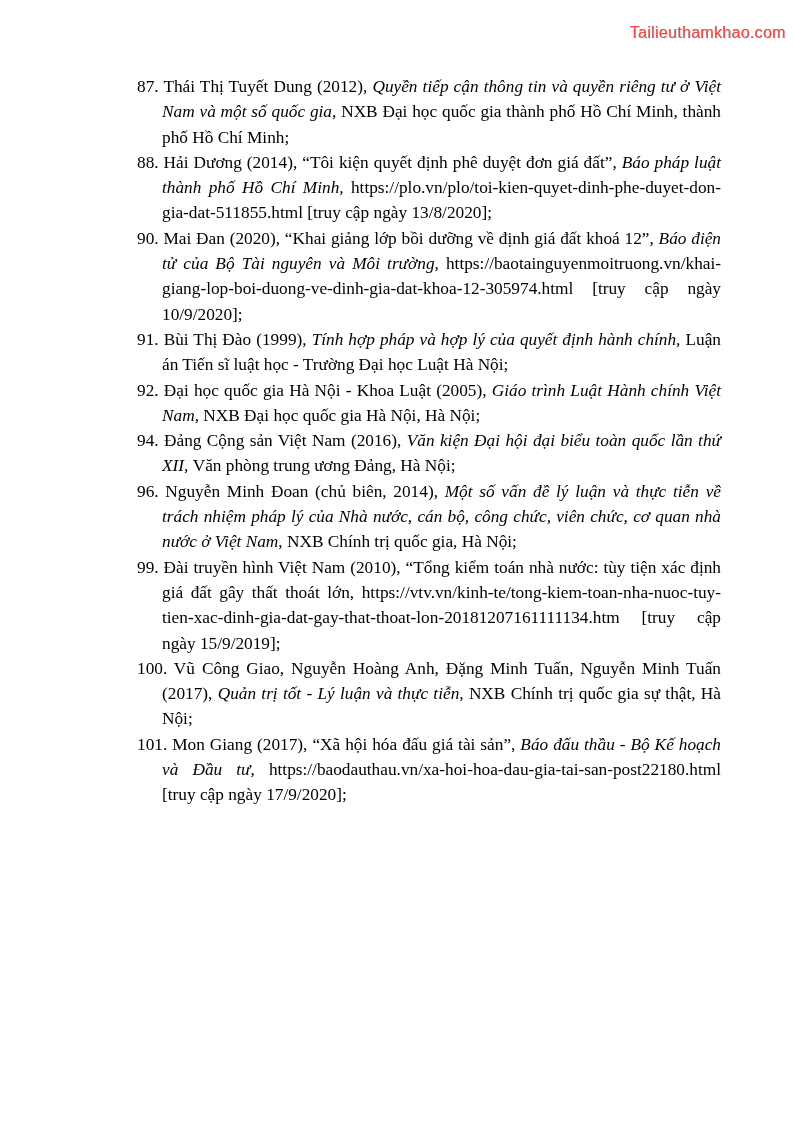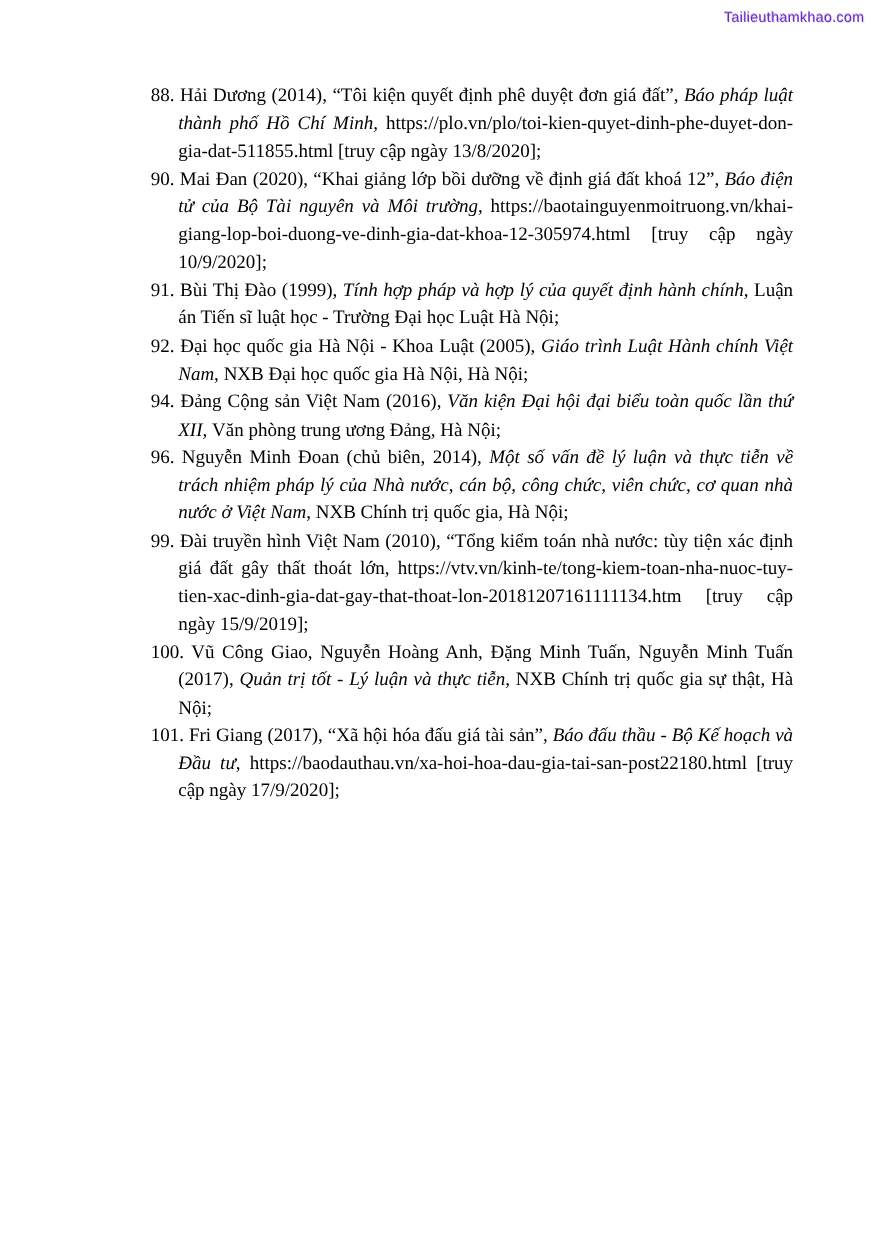--- a/index.html
+++ b/index.html
@@ -11,26 +11,26 @@
     position: relative;
     width: 794px;
     height: 1123px;
     background: #ffffff;
     overflow: hidden;
     font-family: "Liberation Serif", "DejaVu Serif", serif;
     color: #000000;
   }
   .watermark {
     position: absolute;
-    top: 8px;
+    top: 24px;
     right: 8px;
     font-family: "Liberation Sans", sans-serif;
-    font-size: 13px;
+    font-size: 16px;
     letter-spacing: 0.3px;
-    color: #6d28d9;
+    color: #ef4444;
     text-shadow: 1px 1px 0 #f2f2f2, -0.5px -0.5px 0 #b3b3b3;
     user-select: none;
   }
   .ref-list {
     position: absolute;
     top: 74px;
     left: 137px;
     width: 584px;
     margin: 0;
     padding: 0;
@@ -54,23 +54,24 @@
     word-break: normal;
     overflow-wrap: anywhere;
   }
 </style>
 </head>
 <body>
 
 <div class="page">
   <div class="watermark">Tailieuthamkhao.com</div>
   <div class="ref-list">
+      <div class="ref-item"><span class="ref-num">87. </span><span>Thái Thị Tuyết Dung (2012), </span><span class="it">Quyền tiếp cận thông tin và quyền riêng tư ở Việt Nam và một số quốc gia, </span><span>NXB Đại học quốc gia thành phố Hồ Chí Minh, thành phố Hồ Chí Minh;</span></div>
       <div class="ref-item"><span class="ref-num">88. </span><span>Hải Dương (2014), “Tôi kiện quyết định phê duyệt đơn giá đất”, </span><span class="it">Báo pháp luật thành phố Hồ Chí Minh, </span><span class="url">https://plo.vn/plo/toi-kien-quyet-dinh-phe-duyet-don-gia-dat-511855.html</span><span> [truy cập ngày 13/8/2020];</span></div>
       <div class="ref-item"><span class="ref-num">90. </span><span>Mai Đan (2020), “Khai giảng lớp bồi dưỡng về định giá đất khoá 12”, </span><span class="it">Báo điện tử của Bộ Tài nguyên và Môi trường, </span><span class="url">https://baotainguyenmoitruong.vn/khai-giang-lop-boi-duong-ve-dinh-gia-dat-khoa-12-305974.html</span><span> [truy cập ngày 10/9/2020];</span></div>
       <div class="ref-item"><span class="ref-num">91. </span><span>Bùi Thị Đào (1999), </span><span class="it">Tính hợp pháp và hợp lý của quyết định hành chính, </span><span>Luận án Tiến sĩ luật học - Trường Đại học Luật Hà Nội;</span></div>
       <div class="ref-item"><span class="ref-num">92. </span><span>Đại học quốc gia Hà Nội - Khoa Luật (2005), </span><span class="it">Giáo trình Luật Hành chính Việt Nam, </span><span>NXB Đại học quốc gia Hà Nội, Hà Nội;</span></div>
       <div class="ref-item"><span class="ref-num">94. </span><span>Đảng Cộng sản Việt Nam (2016), </span><span class="it">Văn kiện Đại hội đại biểu toàn quốc lần thứ XII, </span><span>Văn phòng trung ương Đảng, Hà Nội;</span></div>
       <div class="ref-item"><span class="ref-num">96. </span><span>Nguyễn Minh Đoan (chủ biên, 2014), </span><span class="it">Một số vấn đề lý luận và thực tiễn về trách nhiệm pháp lý của Nhà nước, cán bộ, công chức, viên chức, cơ quan nhà nước ở Việt Nam</span><span>, NXB Chính trị quốc gia, Hà Nội;</span></div>
       <div class="ref-item"><span class="ref-num">99. </span><span>Đài truyền hình Việt Nam (2010), “Tổng kiểm toán nhà nước: tùy tiện xác định giá đất gây thất thoát lớn, </span><span class="url">https://vtv.vn/kinh-te/tong-kiem-toan-nha-nuoc-tuy-tien-xac-dinh-gia-dat-gay-that-thoat-lon-20181207161111134.htm</span><span> [truy cập ngày 15/9/2019];</span></div>
       <div class="ref-item"><span class="ref-num">100. </span><span>Vũ Công Giao, Nguyễn Hoàng Anh, Đặng Minh Tuấn, Nguyễn Minh Tuấn (2017), </span><span class="it">Quản trị tốt - Lý luận và thực tiễn, </span><span>NXB Chính trị quốc gia sự thật, Hà Nội;</span></div>
-      <div class="ref-item"><span class="ref-num">101. </span><span>Fri Giang (2017), “Xã hội hóa đấu giá tài sản”, </span><span class="it">Báo đấu thầu - Bộ Kế hoạch và Đầu tư</span><span>, </span><span class="url">https://baodauthau.vn/xa-hoi-hoa-dau-gia-tai-san-post22180.html</span><span> [truy cập ngày 17/9/2020];</span></div>
+      <div class="ref-item"><span class="ref-num">101. </span><span>Mon Giang (2017), “Xã hội hóa đấu giá tài sản”, </span><span class="it">Báo đấu thầu - Bộ Kế hoạch và Đầu tư</span><span>, </span><span class="url">https://baodauthau.vn/xa-hoi-hoa-dau-gia-tai-san-post22180.html</span><span> [truy cập ngày 17/9/2020];</span></div>
     </div>
 </div>
 
 </body></html>

